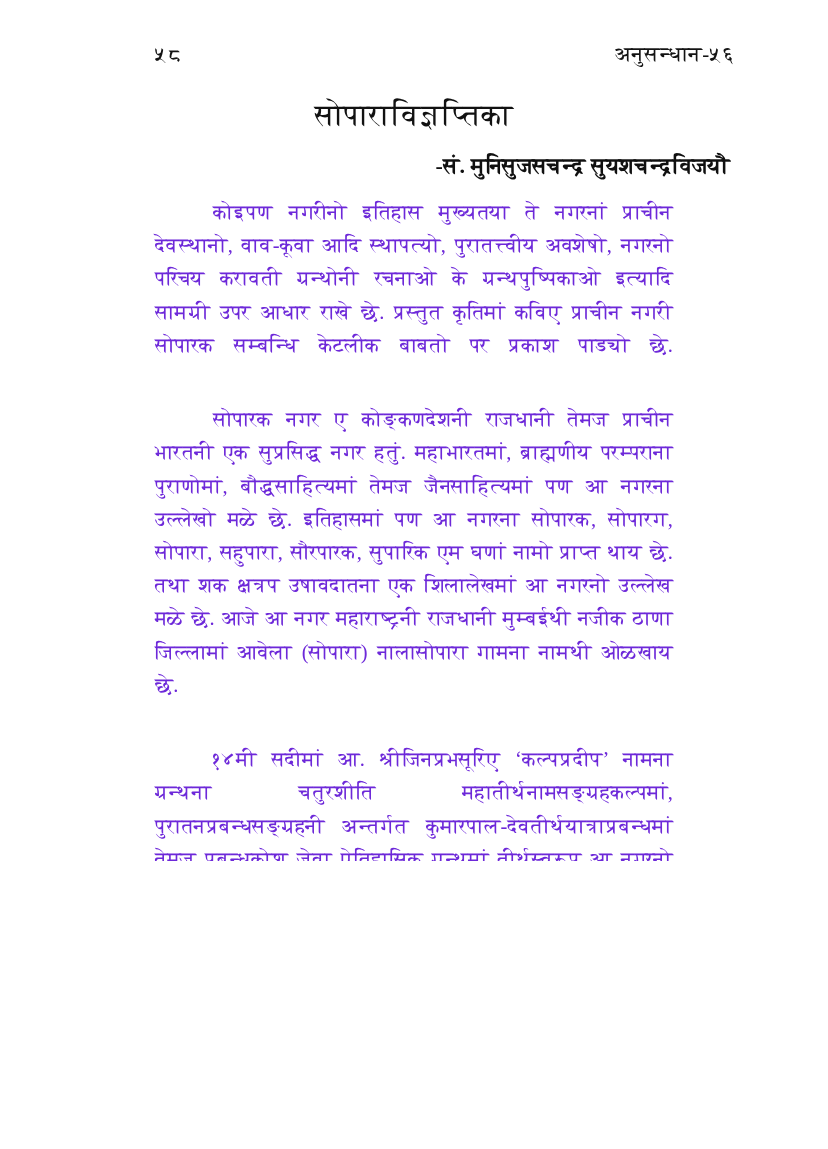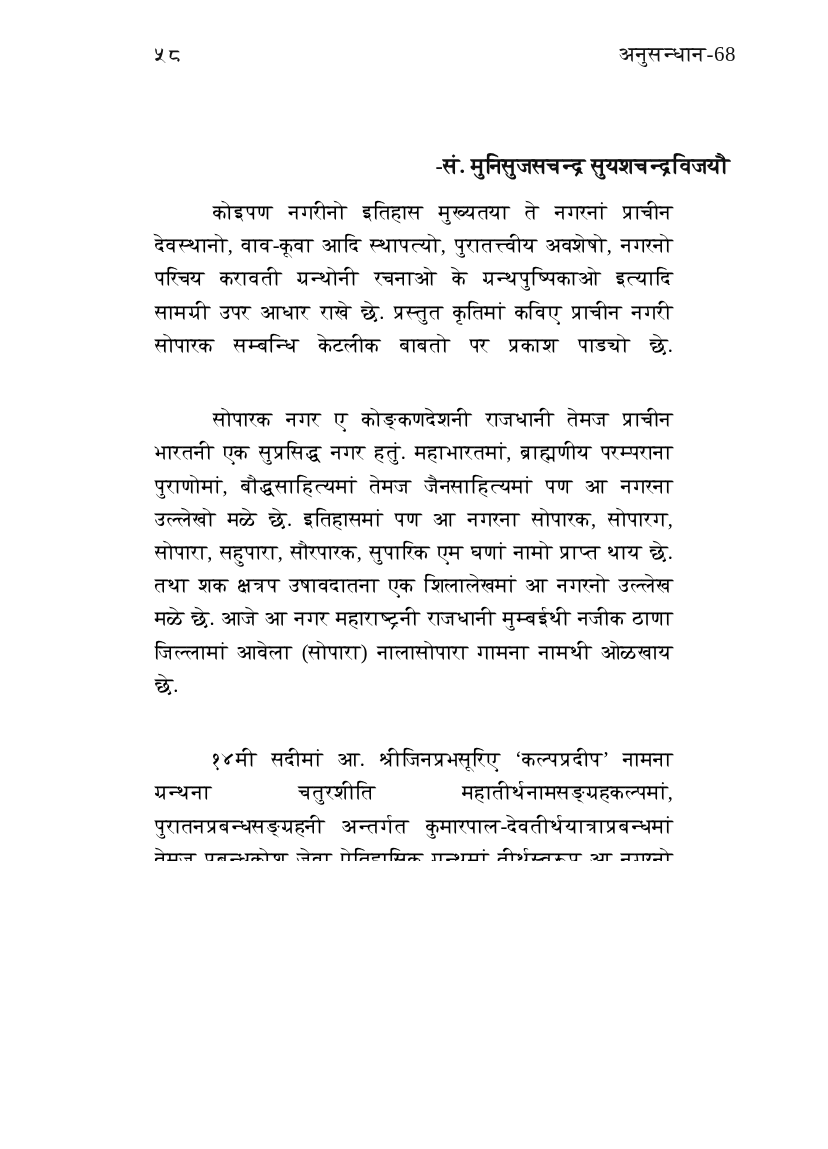--- a/index.html
+++ b/index.html
@@ -80,21 +80,21 @@
   }
 
   .para {
     margin: 0 0 8px 0;
     font-size: 20.5px;
     line-height: 33.2px;
     text-align: justify;
     text-justify: inter-word;
     text-indent: 58px;
     word-spacing: 0.5px;
-    color: #000000;
+    color: #6d28d9;
   }
 
   .para:last-child {
     margin-bottom: 0;
   }
 
   
   .para::after {
     content: "";
     display: inline-block;
@@ -109,23 +109,24 @@
     background: rgba(253, 253, 251, 0.0);
   }
 </style>
 </head>
 <body>
 
 <div class="page">
 
   <div class="runhead">
     <span class="folio">५८</span>
-    <span class="journal">अनुसन्धान-68</span>
+    <span class="journal">अनुसन्धान-५६</span>
   </div>
 
+  <div class="title">सोपाराविज्ञप्तिका</div>
 
   <div class="byline">-सं. मुनिसुजसचन्द्र सुयशचन्द्रविजयौ</div>
 
   <div class="body">
     <p class="para">कोइपण नगरीनो इतिहास मुख्यतया ते नगरनां प्राचीन देवस्थानो, वाव-कूवा आदि स्थापत्यो, पुरातत्त्वीय अवशेषो, नगरनो परिचय करावती ग्रन्थोनी रचनाओ के ग्रन्थपुष्पिकाओ इत्यादि सामग्री उपर आधार राखे छे. प्रस्तुत कृतिमां कविए प्राचीन नगरी सोपारक सम्बन्धि केटलीक बाबतो पर प्रकाश पाड्यो छे.</p>
     <p class="para">सोपारक नगर ए कोङ्कणदेशनी राजधानी तेमज प्राचीन भारतनी एक सुप्रसिद्ध नगर हतुं. महाभारतमां, ब्राह्मणीय परम्पराना पुराणोमां, बौद्धसाहित्यमां तेमज जैनसाहित्यमां पण आ नगरना उल्लेखो मळे छे. इतिहासमां पण आ नगरना सोपारक, सोपारग, सोपारा, सहुपारा, सौरपारक, सुपारिक एम घणां नामो प्राप्त थाय छे. तथा शक क्षत्रप उषावदातना एक शिलालेखमां आ नगरनो उल्लेख मळे छे. आजे आ नगर महाराष्ट्रनी राजधानी मुम्बईथी नजीक ठाणा जिल्लामां आवेला (सोपारा) नालासोपारा गामना नामथी ओळखाय छे.</p>
     <p class="para">१४मी सदीमां आ. श्रीजिनप्रभसूरिए ‘कल्पप्रदीप’ नामना ग्रन्थना चतुरशीति महातीर्थनामसङ्ग्रहकल्पमां, पुरातनप्रबन्धसङ्ग्रहनी अन्तर्गत कुमारपाल-देवतीर्थयात्राप्रबन्धमां तेमज प्रबन्धकोश जेवा ऐतिहासिक ग्रन्थमां तीर्थस्वरूप आ नगरनो तेमज श्रीजीवितस्वामीश्रीऋषभदेव प्रभुना प्रासादनी नोंध करी छे. वळी मुनिचन्द्रसूरिविरचित अष्टोत्तरशततीर्थमालामां, विनयप्रभ उपा॰ रचित अष्टोत्तरशत-तीर्थयात्रास्तवमां, मेघाकृत तीर्थमाळा इत्यादि ग्रन्थोमां सोपारकमण्डण जीवितस्वामीनुं नाम जोवा मळे छे. आम विक्रमनी १६मी सदी सुधी आ नगरनी ख्याति घणी विस्तरेली हशे. त्यारबाद अनुक्रमे काळना प्रवाहमां घटती गई हशे.</p>
     <p class="para">कृतिनी भाषा सुन्दर छे. कर्त्ताए आगळनी गाथाओमां भरपूर रीते प्राकृतिक सौन्दर्यनुं वर्णन कर्युं छे. बीजी गाथामां ‘‘सेत्तुंज तीरथु तणीय तलहटी’’ आ पद्य मूकवा पाछळ कर्तानुं शुं प्रयोजन छे ? ते विचारणीय छे. जो के सोपाराने शत्रुंजयनी तळेटी गणी ते तेनुं माहात्म्यमात्र जणाय छे. ए क्षेत्रनो महिमा ते काले घणो होय. वळी आदिनाथप्रभुनी प्रतिमा होय ते परथी</p>
   </div>
 

